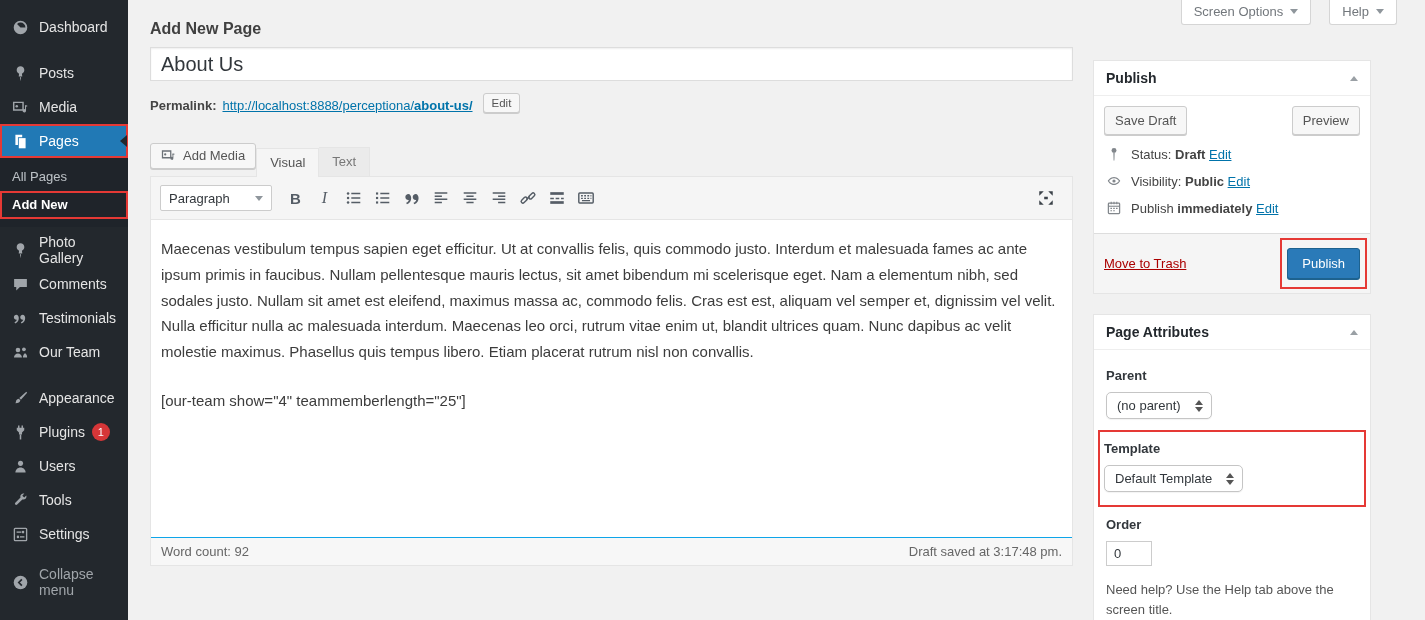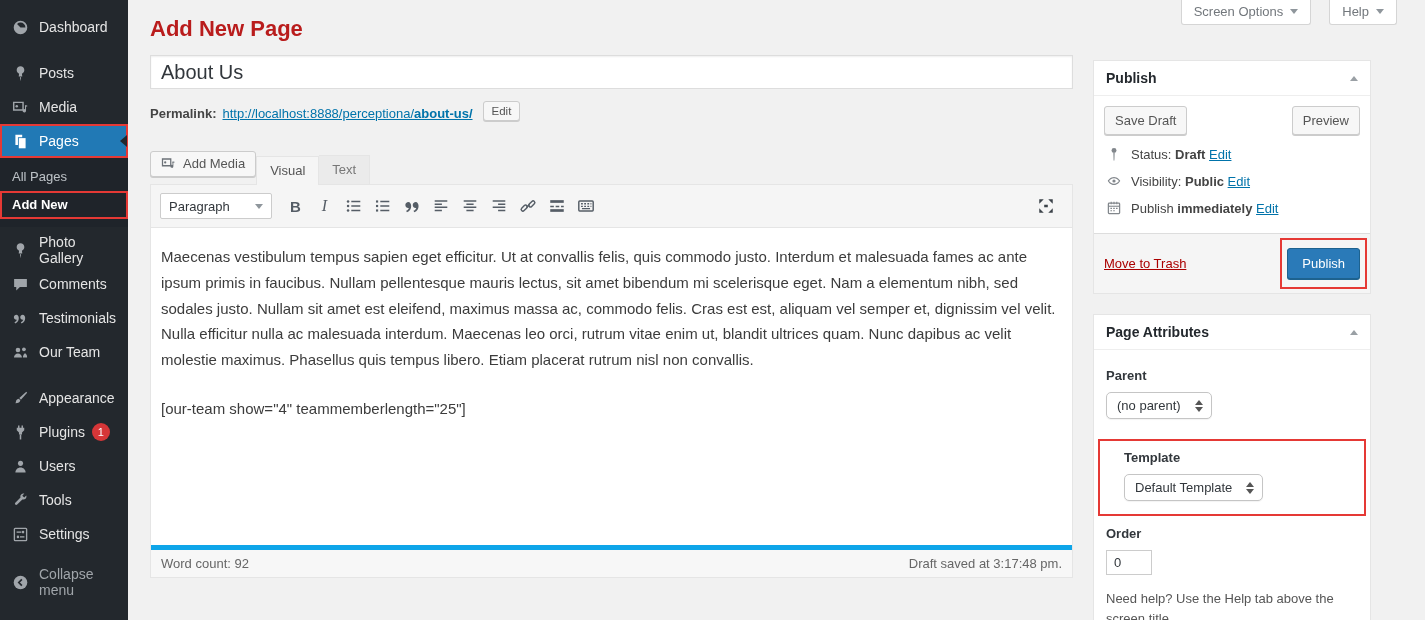--- a/index.html
+++ b/index.html
@@ -42,21 +42,21 @@
   
   .main{flex:1;position:relative;padding:10px 22px 0}
   .screen-meta{position:absolute;top:0;right:28px;display:flex;gap:18px;z-index:5}
   .meta-btn{background:#fff;border:1px solid #d5d5d5;border-top:none;
             border-radius:0 0 3px 3px;padding:4px 12px 5px;font-size:13px;color:#72777c;
             display:flex;align-items:center;gap:7px;cursor:pointer}
   .caret-down{width:0;height:0;border-left:4px solid transparent;border-right:4px solid transparent;
             border-top:5px solid #8f969c;display:inline-block}
   .content-row{display:flex;align-items:flex-start}
   .editor-col{width:923px}
-  .page-title{font-size:22px;font-weight:600;color:#b91c1c;margin:0 0 12px;padding-top:4px;line-height:29px}
+  .page-title{font-size:16px;font-weight:600;color:#404040;margin:0 0 4px;padding-top:4px;line-height:29px}
   .title-input{width:100%;height:34px;border:1px solid #ddd;background:#fff;font-size:20px;
                color:#32373c;padding:0 10px;font-family:"Liberation Sans",sans-serif;
                box-shadow:inset 0 1px 2px rgba(0,0,0,.07)}
   .permalink-row{margin-top:12px;font-size:13px;color:#444;display:flex;align-items:flex-end;gap:6px}
   .permalink-row .plabel{font-weight:bold}
   .permalink-link{color:var(--link);text-decoration:underline;cursor:pointer}
   .permalink-link .slug{font-weight:bold}
   .btn-small{background:#f7f7f7;border:1px solid #ccc;border-radius:3px;font-size:11.5px;
              color:#555;padding:3px 8px;cursor:pointer;box-shadow:0 1px 0 #ccc;margin-left:4px}
 
@@ -80,21 +80,21 @@
   .tb-btn{width:27px;height:24px;display:flex;align-items:center;justify-content:center;
           color:#555d66;cursor:pointer;border-radius:2px;margin-right:2px}
   .tb-btn svg{width:18px;height:18px}
   .tb-glyph-b{font-weight:bold;font-size:15px;color:#555d66}
   .tb-glyph-i{font-style:italic;font-family:"Liberation Serif",serif;font-size:16px;color:#555d66}
   .dfw{margin-left:auto;margin-right:4px}
   .editor-content{height:317px;padding:2px 10px;font-size:15px;line-height:1.72;color:#3c3c3c;
                   cursor:text;overflow:hidden}
   .editor-content p{margin:14px 0 0}
   .editor-content p.shortcode{margin-top:23px}
-  .statusbar{background:#f7f7f7;border-top:5px solid #0ea5e9;display:flex;
+  .statusbar{background:#f7f7f7;border-top:1px solid #0ea5e9;display:flex;
              justify-content:space-between;padding:6px 10px;font-size:13px;color:#666}
 
   
   .side-col{width:278px;margin-left:20px;margin-top:50px}
   .postbox{background:#fff;border:1px solid #e5e5e5;margin-bottom:20px}
   .postbox-header{display:flex;justify-content:space-between;align-items:center;
                   padding:9px 12px;border-bottom:1px solid #eee;font-size:14px;
                   font-weight:bold;color:#23282d}
   .caret-up{width:0;height:0;border-left:4px solid transparent;border-right:4px solid transparent;
             border-bottom:5px solid #9aa0a5;display:inline-block;cursor:pointer}
@@ -118,21 +118,21 @@
   .attr-body{padding:8px 12px 16px;font-size:13px;color:#32373c}
   .attr-label{font-weight:bold;display:block;margin:10px 0 9px}
   .select-box{background:#fff;border:1px solid #c5c5c5;border-radius:5px;display:inline-flex;
               align-items:center;gap:14px;padding:5px 8px 5px 10px;font-size:13px;color:#32373c;
               cursor:pointer;box-shadow:0 1px 1px rgba(0,0,0,.05)}
   .stepper{display:inline-flex;flex-direction:column;gap:2px}
   .stepper .up{width:0;height:0;border-left:4px solid transparent;border-right:4px solid transparent;
                border-bottom:5px solid #555}
   .stepper .down{width:0;height:0;border-left:4px solid transparent;border-right:4px solid transparent;
                border-top:5px solid #555}
-  .template-ring{border:2px solid var(--annotation);margin:20px -8px 6px;padding:0 24px 13px}
+  .template-ring{border:2px solid var(--annotation);margin:11px -8px 6px;padding:0 4px 13px}
   .template-ring .attr-label{margin-top:9px}
   .order-input{width:46px;height:25px;border:1px solid #ccc;padding:0 7px;font-size:13px;
                color:#32373c;font-family:"Liberation Sans",sans-serif}
   .help-text{margin-top:14px;color:#555;line-height:1.5;font-size:13px}
 </style>
 </head>
 <body>
 
 <div class="app">
 

